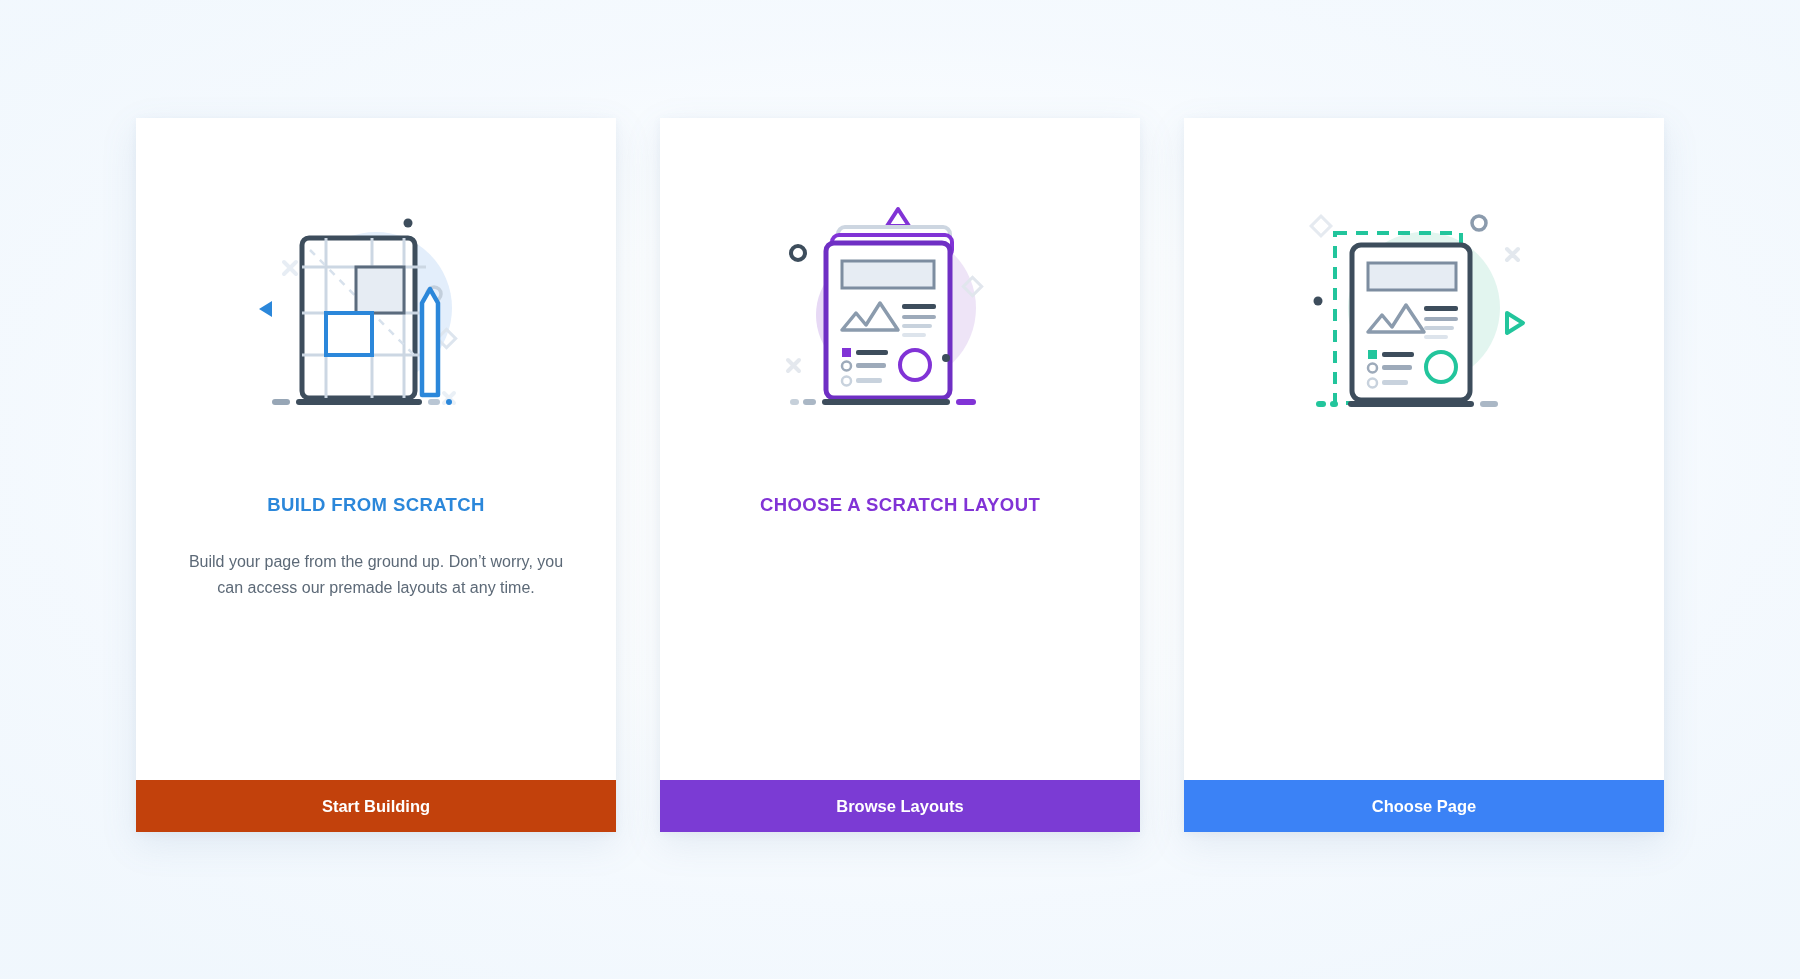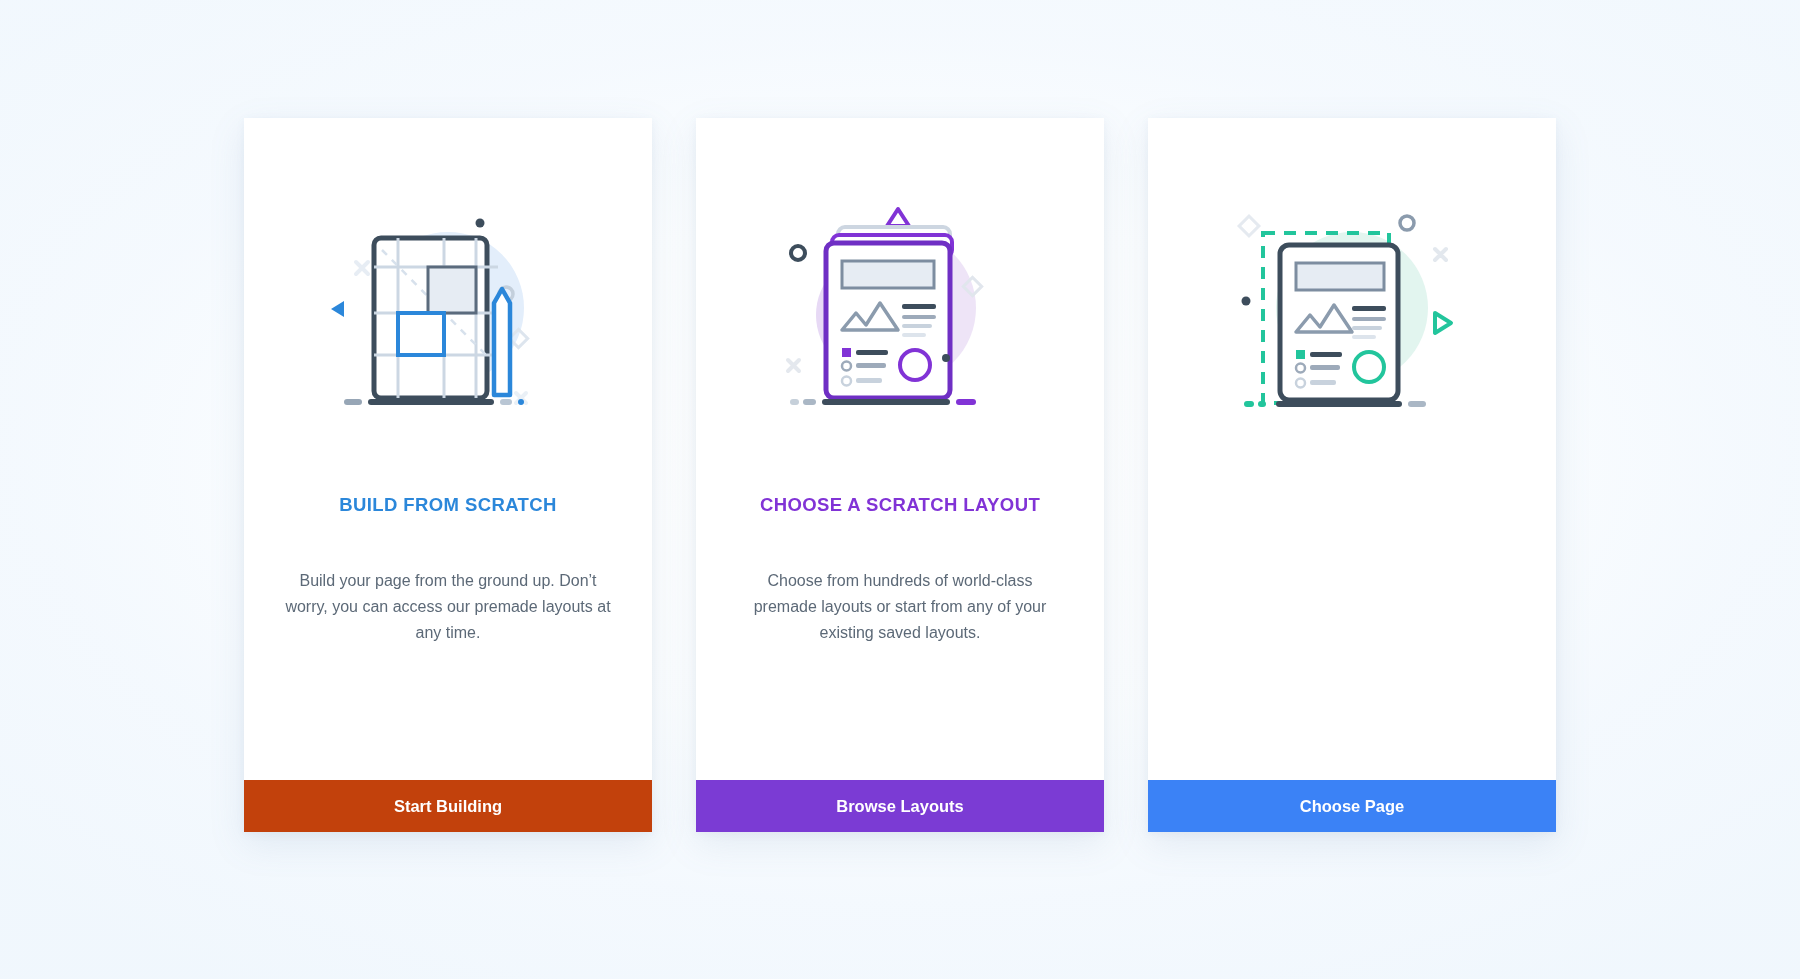--- a/index.html
+++ b/index.html
@@ -90,21 +90,21 @@
     position: absolute;
     z-index: 2;
     left: 0; right: 0;
     top: 118px;
     display: flex;
     justify-content: center;
     gap: 44px;
   }
 
   .card {
-    width: 408px;
+    width: 480px;
     height: 714px;
     background: #ffffff;
     box-shadow: 0 12px 34px rgba(103,131,171,0.13), 0 2px 8px rgba(103,131,171,0.07);
     display: flex;
     flex-direction: column;
     position: relative;
   }
 
   .card-illustration {
     height: 372px;
@@ -121,21 +121,21 @@
     letter-spacing: 0.4px;
     margin-top: 4px;
   }
 
   .card-desc {
     text-align: center;
     font-size: 16px;
     line-height: 26px;
     color: #5c6977;
     padding: 0 40px;
-    margin-top: 52px;
+    margin-top: 33px;
   }
 
   .card-spacer { flex: 1 1 auto; }
 
   .card-button {
     height: 52px;
     display: flex;
     align-items: center;
     justify-content: center;
     color: #ffffff;
@@ -249,21 +249,20 @@
         <circle cx="145" cy="160" r="15" fill="none" stroke="#8133d6" stroke-width="4"></circle>
 
         <rect x="52" y="194" width="128" height="6" rx="3" fill="#3d4d5c"></rect>
         <rect x="20" y="194" width="9" height="6" rx="3" fill="#c6d0da"></rect>
         <rect x="33" y="194" width="13" height="6" rx="3" fill="#aab7c5"></rect>
         <rect x="186" y="194" width="20" height="6" rx="3" fill="#8133d6"></rect>
         <circle cx="176" cy="153" r="4" fill="#3d4d5c"></circle>
       </svg>
     </div>
     <div class="card-title" style="color:#8133d6">CHOOSE A SCRATCH LAYOUT</div>
-    <div class="card-desc">Choose from hundreds of world-class premade layouts or start from any of your existing saved layouts.</div>
     <div class="card-spacer"></div>
     <button class="card-button" style="background:#7b3bd4">Browse Layouts</button>
   </div>
 
   <div class="card">
     <div class="card-illustration">
       <svg width="260" height="220" viewBox="0 0 260 220">
         <circle cx="130" cy="103" r="76" fill="#e2f5ef"></circle>
 
         <rect x="20" y="14" width="14" height="14" transform="rotate(45 27 21)" fill="none" stroke="#e5eaf0" stroke-width="3"></rect>

